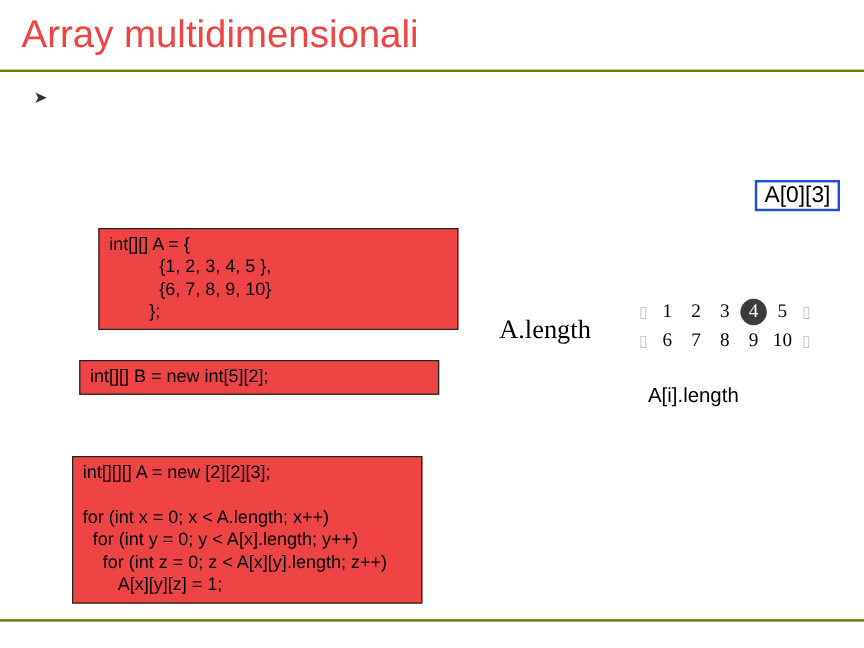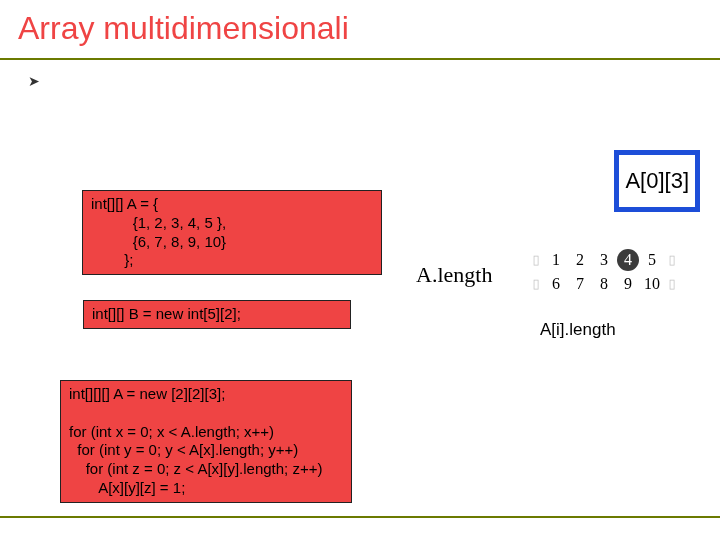--- a/index.html
+++ b/index.html
@@ -35,29 +35,29 @@
   .codebox {
     border: 1px solid #222;
     padding: 4px 8px;
     font-family: Verdana, Arial, sans-serif;
     font-size: 15px;
     line-height: 1.25;
     white-space: pre;
     background: #ef4444;
   }
   .cb1 { position: absolute; left: 82px; top: 190px; width: 300px; }
-  .cb2 { position: absolute; left: 83px; top: 300px; width: 268px; }
+  .cb2 { position: absolute; left: 66px; top: 300px; width: 300px; }
   .cb3 { position: absolute; left: 60px; top: 380px; width: 292px; white-space: pre-wrap; }
 
   .corner-label {
     position: absolute;
     right: 20px; top: 150px;
-    border: 5px solid #1d4ed8;
-    padding: 13px 6px;
-    font-size: 22px;
+    border: 2px solid #1d4ed8;
+    padding: 0 6px;
+    font-size: 19px;
     font-family: Verdana, Arial, sans-serif;
   }
 
   .alen {
     position: absolute;
     left: 416px; top: 262px;
     font-size: 22px;
     font-family: Liberation Serif, serif;
   }
   .ailen {

